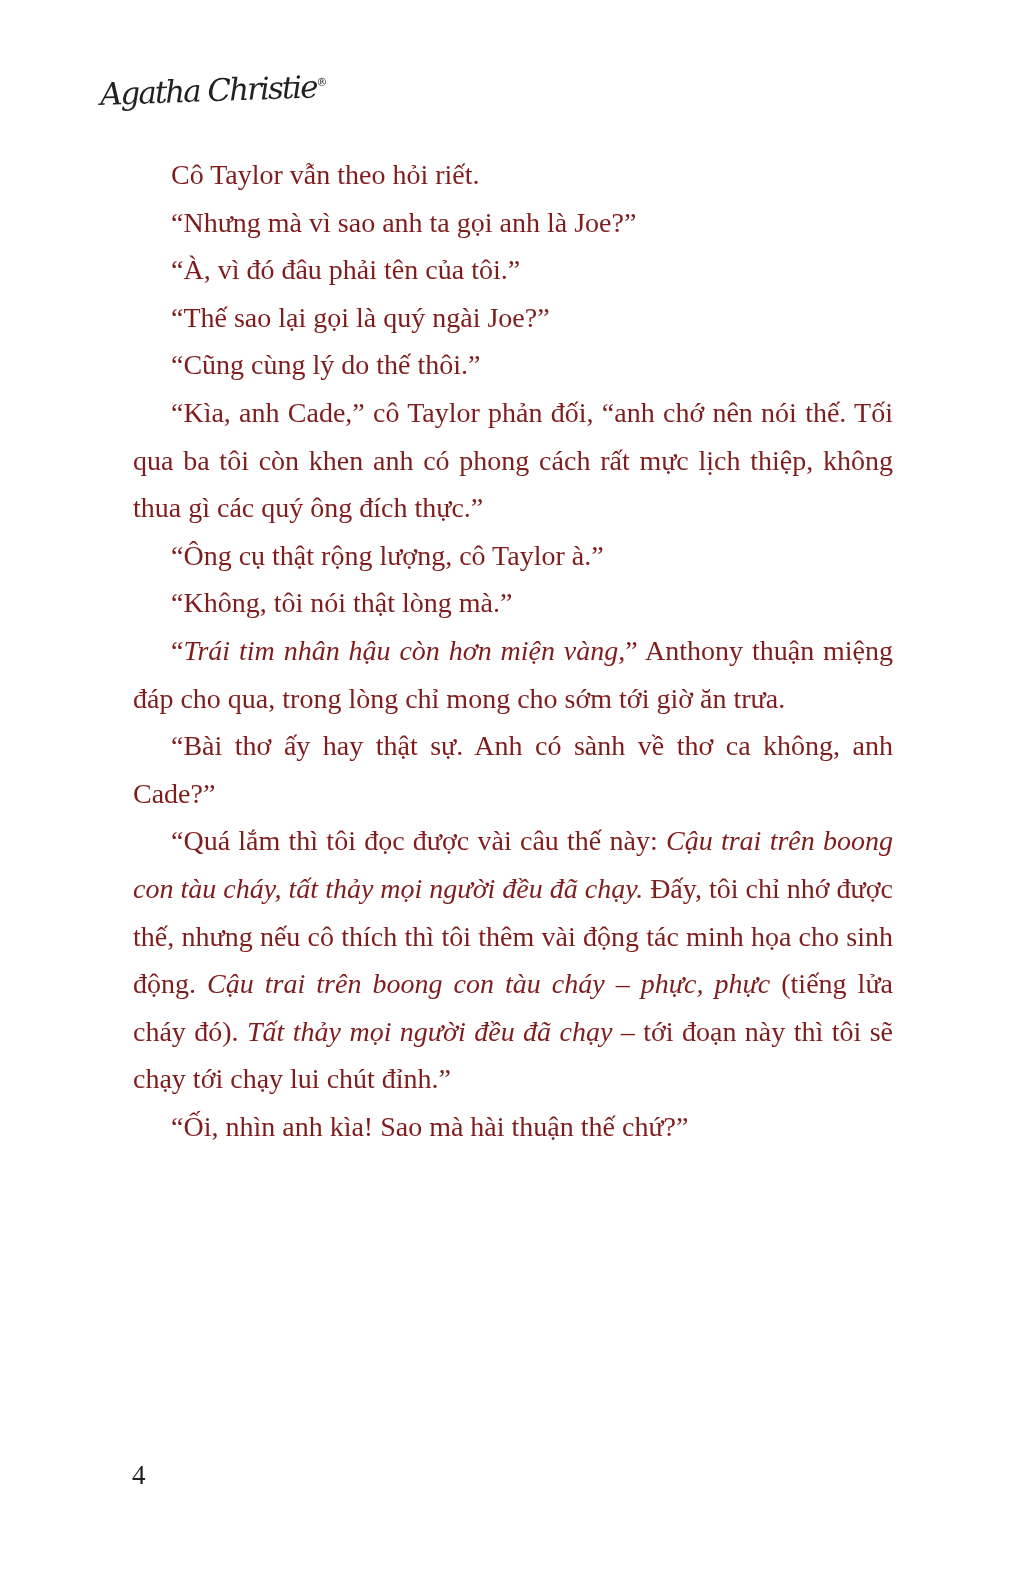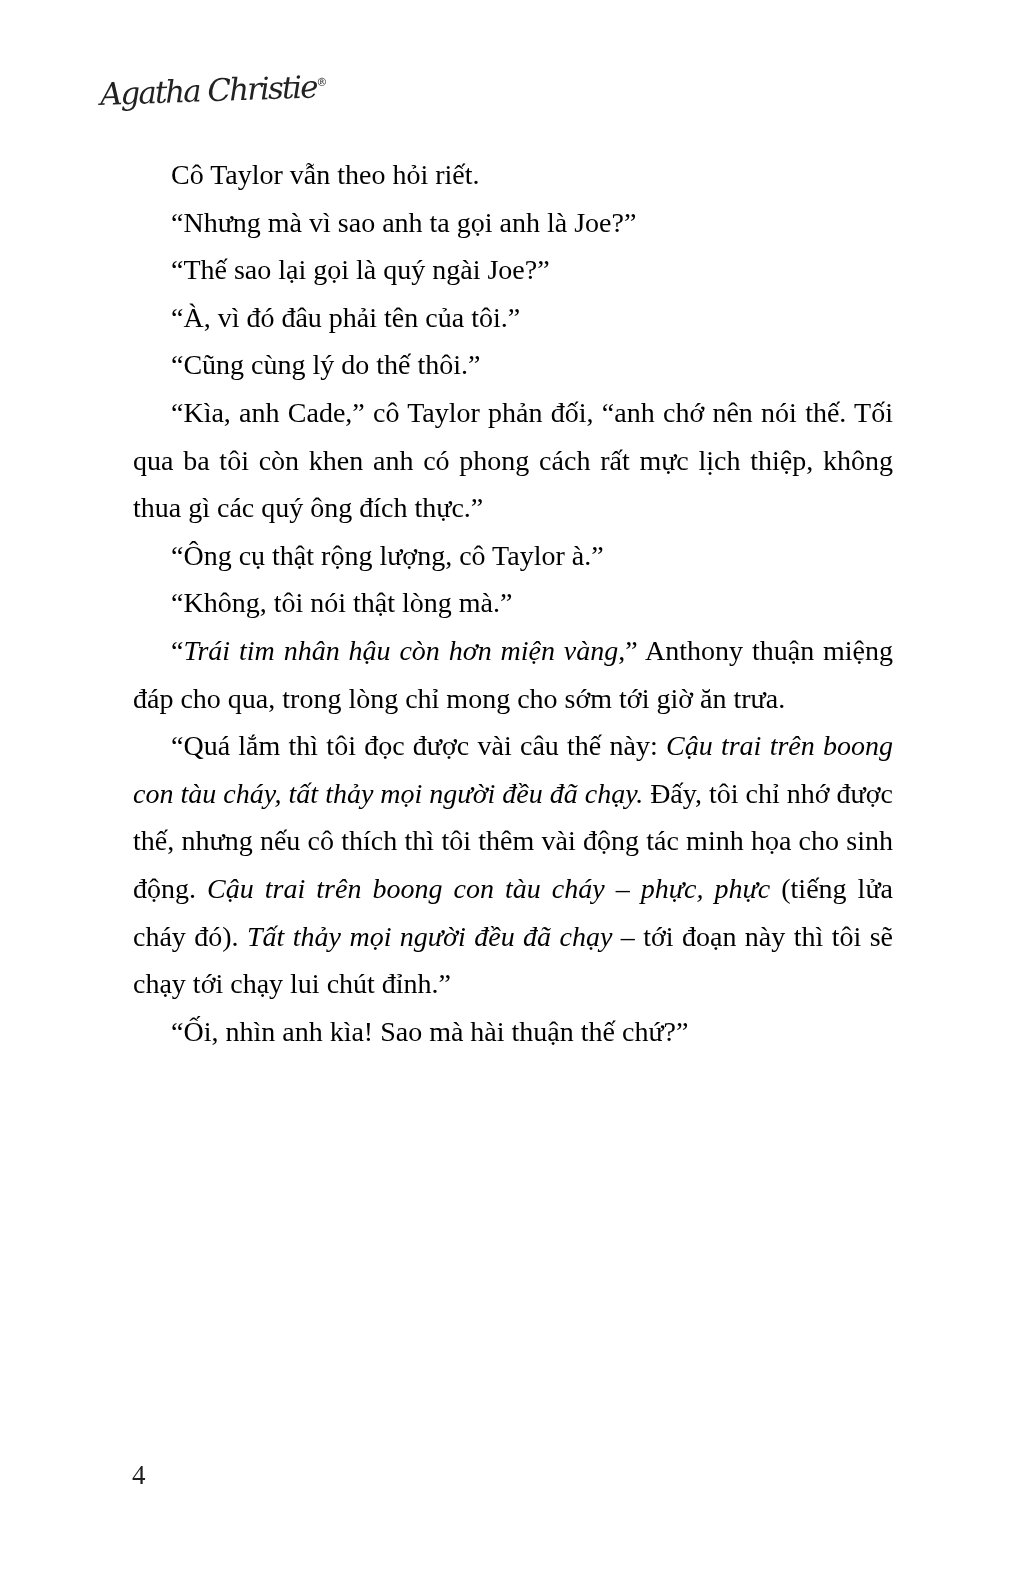--- a/index.html
+++ b/index.html
@@ -35,21 +35,21 @@
     vertical-align: super;
   }
   .body-text {
     position: absolute;
     left: 133px;
     top: 151px;
     width: 760px;
     font-size: 28px;
     line-height: 47.6px;
     text-align: justify;
-    color: #000000;
+    color: #7f1d1d;
   }
   .body-text p {
     margin: 0;
     padding: 0;
     text-indent: 38px;
   }
   .body-text em {
     font-style: italic;
   }
   .page-number {
@@ -65,26 +65,27 @@
 
 <div class="page">
 
   <div class="signature">
     <span>Agatha Christie</span><sup>®</sup>
   </div>
 
   <div class="body-text" id="body-text">
       <p><span>Cô Taylor vẫn theo hỏi riết.</span></p>
       <p><span>“Nhưng mà vì sao anh ta gọi anh là Joe?”</span></p>
+      <p><span>“À, vì đó đâu phải tên của tôi.”</span></p>
       <p><span>“Thế sao lại gọi là quý ngài Joe?”</span></p>
-      <p><span>“À, vì đó đâu phải tên của tôi.”</span></p>
       <p><span>“Cũng cùng lý do thế thôi.”</span></p>
       <p><span>“Kìa, anh Cade,” cô Taylor phản đối, “anh chớ nên nói thế. Tối qua ba tôi còn khen anh có phong cách rất mực lịch thiệp, không thua gì các quý ông đích thực.”</span></p>
       <p><span>“Ông cụ thật rộng lượng, cô Taylor à.”</span></p>
       <p><span>“Không, tôi nói thật lòng mà.”</span></p>
       <p><span>“</span><em>Trái tim nhân hậu còn hơn miện vàng</em><span>,” Anthony thuận miệng đáp cho qua, trong lòng chỉ mong cho sớm tới giờ ăn trưa.</span></p>
+      <p><span>“Bài thơ ấy hay thật sự. Anh có sành về thơ ca không, anh Cade?”</span></p>
       <p><span>“Quá lắm thì tôi đọc được vài câu thế này: </span><em>Cậu trai trên boong con tàu cháy, tất thảy mọi người đều đã chạy.</em><span> Đấy, tôi chỉ nhớ được thế, nhưng nếu cô thích thì tôi thêm vài động tác minh họa cho sinh động. </span><em>Cậu trai trên boong con tàu cháy – phực, phực</em><span> (tiếng lửa cháy đó). </span><em>Tất thảy mọi người đều đã chạy</em><span> – tới đoạn này thì tôi sẽ chạy tới chạy lui chút đỉnh.”</span></p>
       <p><span>“Ối, nhìn anh kìa! Sao mà hài thuận thế chứ?”</span></p>
     </div>
 
   <div class="page-number">4</div>
 
 </div>
 
 </body></html>

